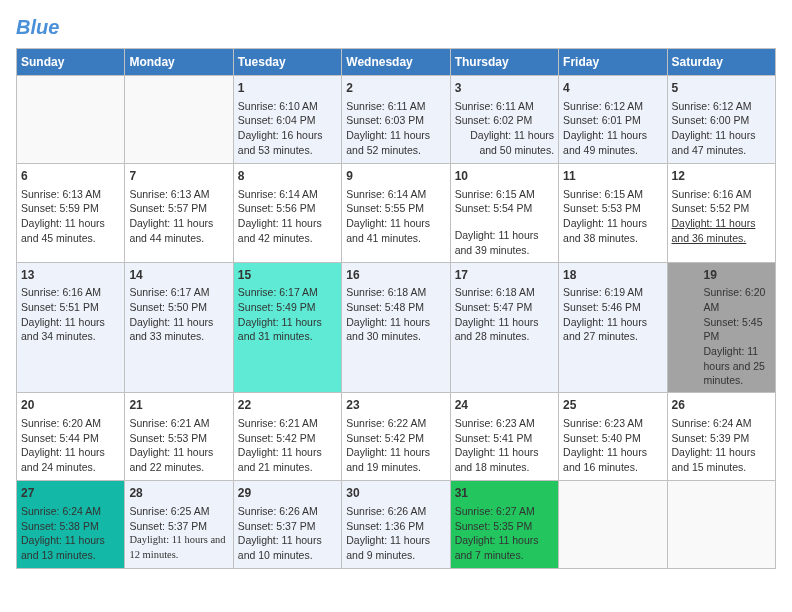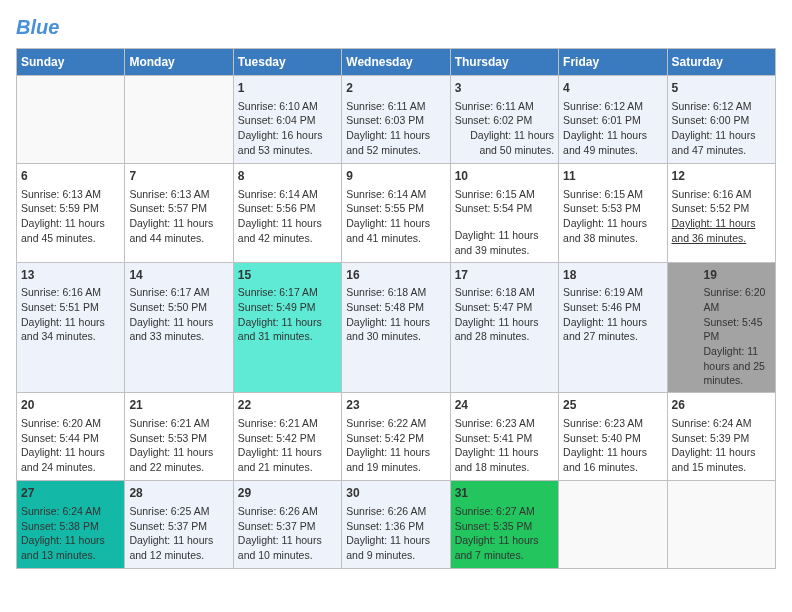--- a/index.html
+++ b/index.html
@@ -286,21 +286,21 @@
         <td style="background-color: #14b8a6; margin-top: 29px;">
           <span class="day-num">27</span>
           <span style="display: block;">Sunrise: 6:24 AM</span>
           <span style="display: block;">Sunset: 5:38 PM</span>
           <span style="display: block;">Daylight: 11 hours and 13 minutes.</span>
         </td>
         <td style="background-color: rgb(238, 242, 250);">
           <span class="day-num">28</span>
           <span style="display: block;">Sunrise: 6:25 AM</span>
           <span style="display: block;">Sunset: 5:37 PM</span>
-          <span style="display: block;">Daylight: 11 hours and 12 minutes.</span>
+          <span style="display: block; font-family: Liberation Serif, serif;">Daylight: 11 hours and 12 minutes.</span>
         </td>
         <td style="background-color: rgb(238, 242, 250);">
           <span class="day-num">29</span>
           <span style="display: block;">Sunrise: 6:26 AM</span>
           <span style="display: block;">Sunset: 5:37 PM</span>
           <span style="display: block;">Daylight: 11 hours and 10 minutes.</span>
         </td>
         <td style="background-color: rgb(238, 242, 250);">
           <span class="day-num">30</span>
           <span style="display: block;">Sunrise: 6:26 AM</span>

